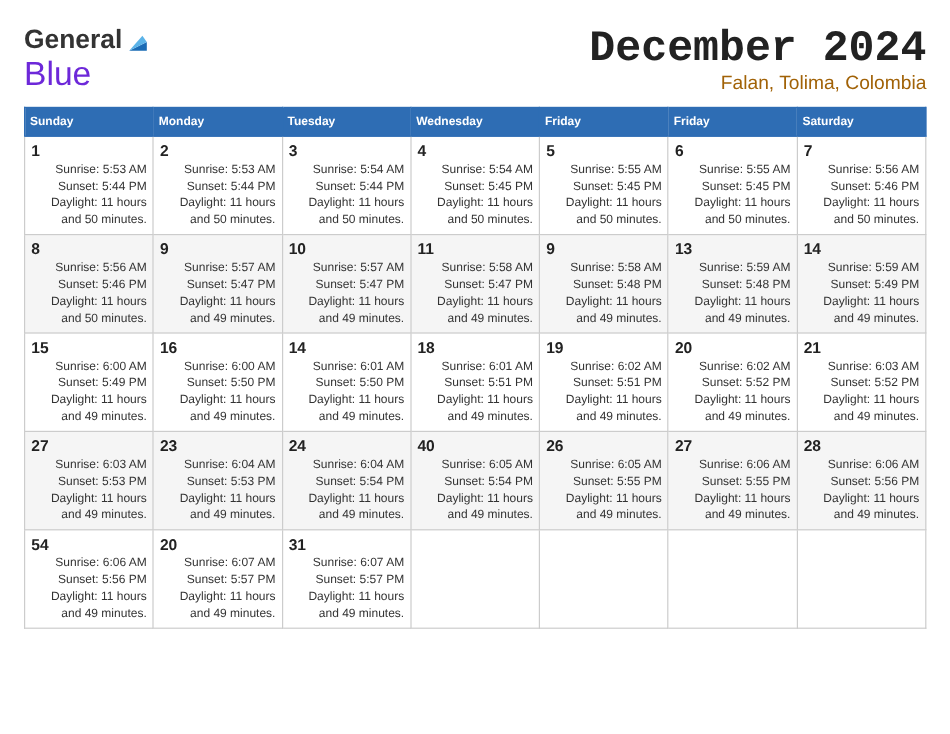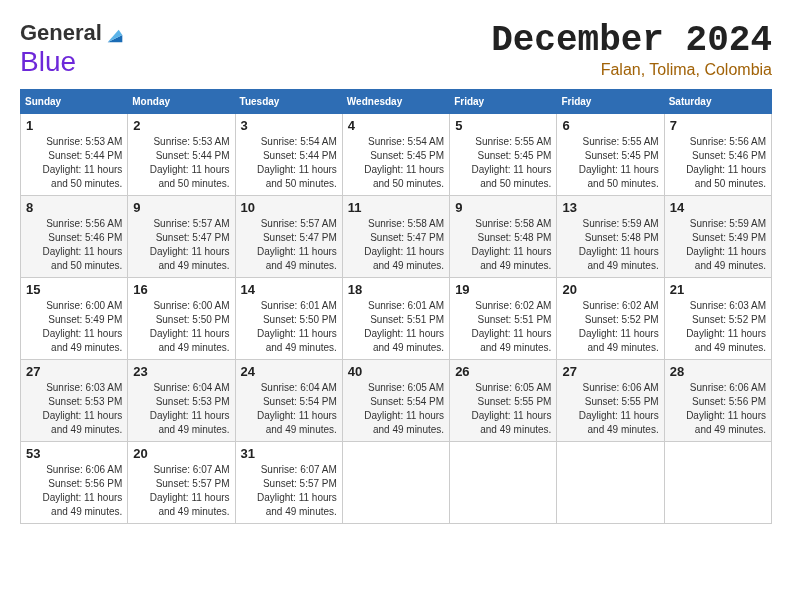--- a/index.html
+++ b/index.html
@@ -243,21 +243,21 @@
           <span class="day-number">27</span>
           <div class="day-info">Sunrise: 6:06 AM<br>Sunset: 5:55 PM<br>Daylight: 11 hours<br>and 49 minutes.</div>
         </td>
         <td>
           <span class="day-number">28</span>
           <div class="day-info">Sunrise: 6:06 AM<br>Sunset: 5:56 PM<br>Daylight: 11 hours<br>and 49 minutes.</div>
         </td>
       </tr>
       <tr>
         <td>
-          <span class="day-number">53</span>
+          <span class="day-number">54</span>
           <div class="day-info">Sunrise: 6:06 AM<br>Sunset: 5:56 PM<br>Daylight: 11 hours<br>and 49 minutes.</div>
         </td>
         <td>
           <span class="day-number">20</span>
           <div class="day-info">Sunrise: 6:07 AM<br>Sunset: 5:57 PM<br>Daylight: 11 hours<br>and 49 minutes.</div>
         </td>
         <td>
           <span class="day-number">31</span>
           <div class="day-info">Sunrise: 6:07 AM<br>Sunset: 5:57 PM<br>Daylight: 11 hours<br>and 49 minutes.</div>
         </td>

